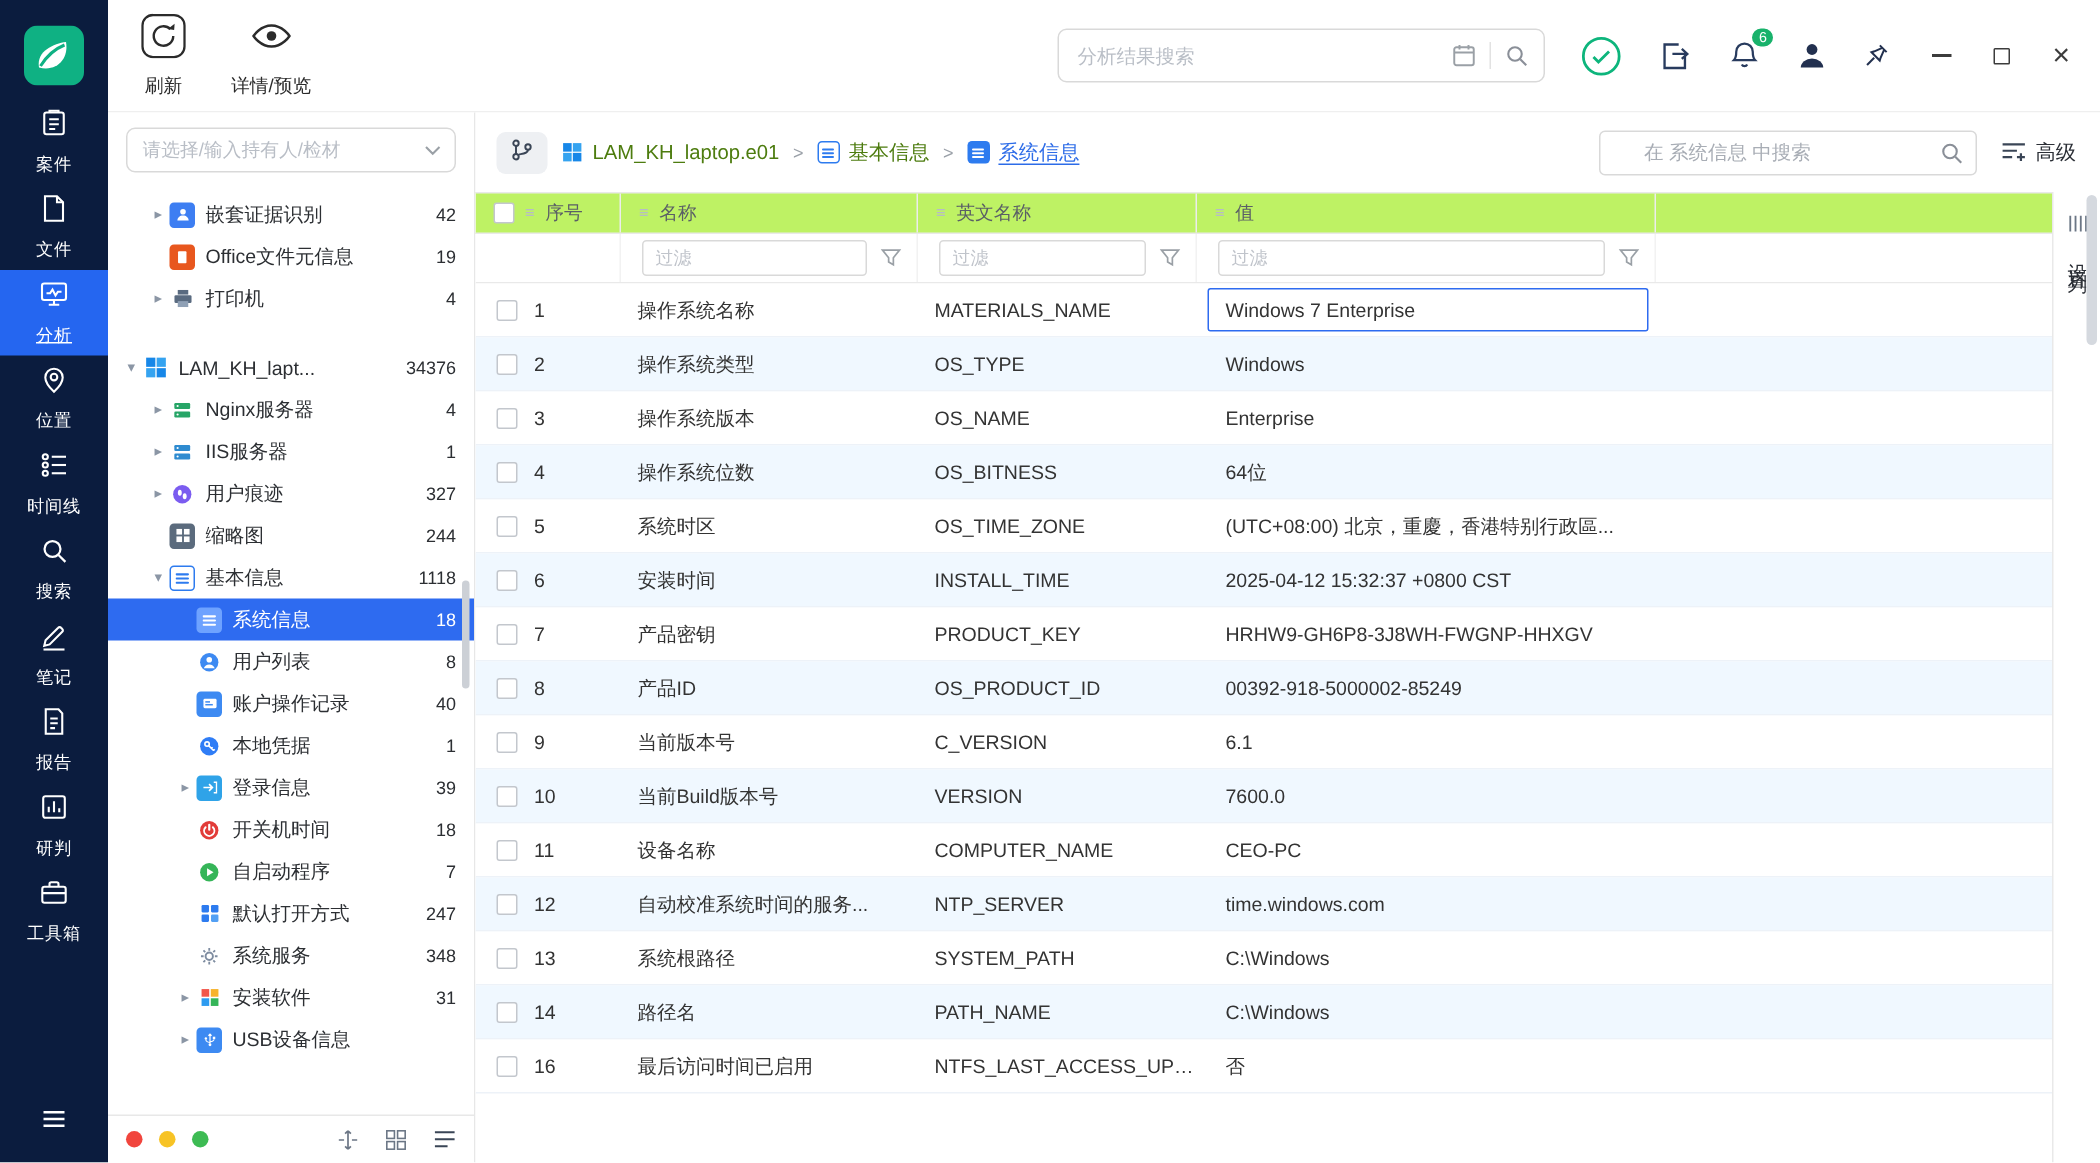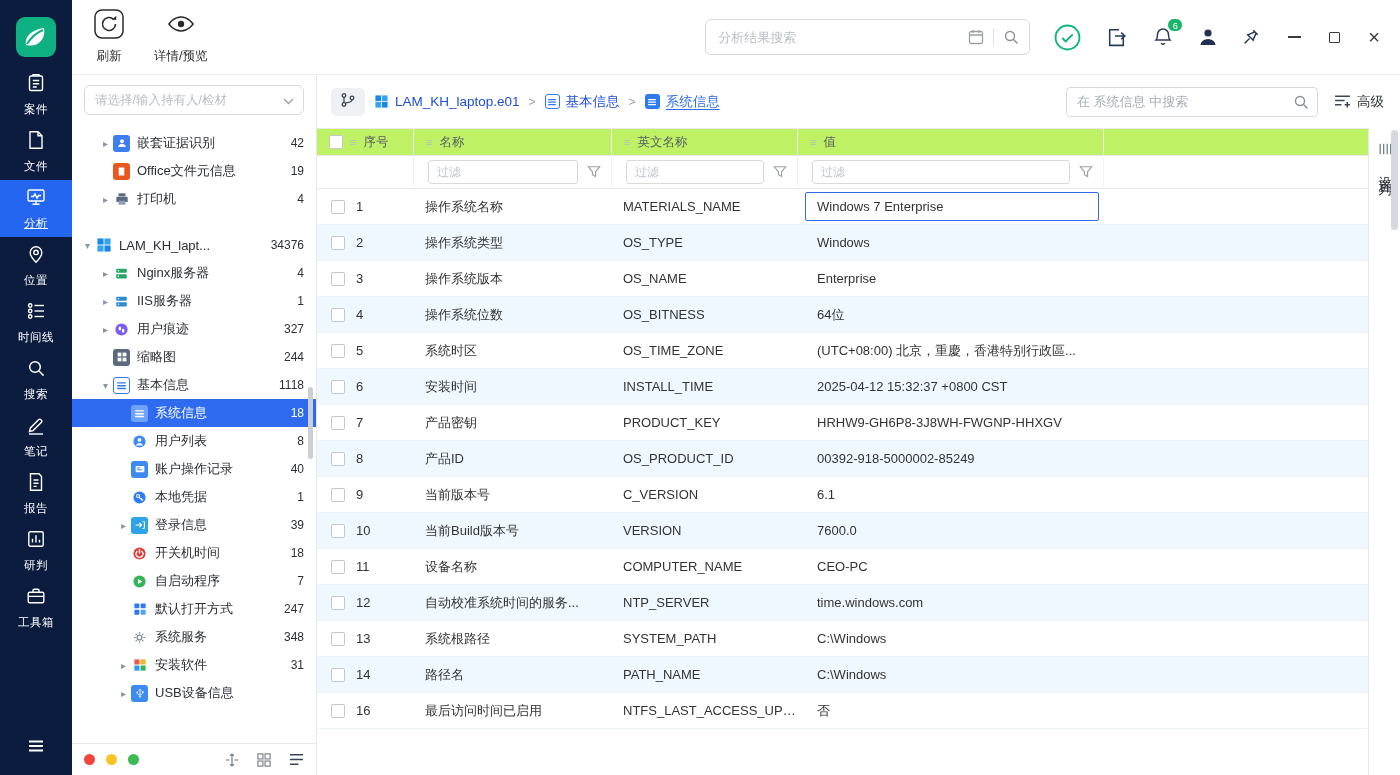--- a/index.html
+++ b/index.html
@@ -58,28 +58,28 @@
   .titem.sel .tc, .titem.sel .tc i { color:#fff; }
   .tree-thumb { position:absolute; right:3px; top:312px; width:5px; height:72px; background:#ccd0d6; border-radius:3px; }
   .tree-footer { height:32px; flex:none; border-top:1px solid #e8e8e8; background:#fff; display:flex; align-items:center; padding:0 12px; gap:11px; position:relative; z-index:2; }
   .dot { width:11px; height:11px; border-radius:50%; flex:none; }
   .foot-icons { margin-left:auto; display:flex; gap:18px; align-items:center; }
 
   
   .work { flex:1; min-width:0; position:relative; background:#fff; }
   .crumb-bar { height:53px; display:flex; align-items:center; padding:0 16px 0 14px; gap:9px; }
   .branch-btn { width:34px; height:28px; border-radius:6px; background:#eef0f3; border:none; display:flex; align-items:center; justify-content:center; cursor:pointer; flex:none; }
-  .crumb { display:flex; align-items:center; gap:6px; font-size:13.5px; color:#1d4ed8; white-space:nowrap; cursor:pointer; }
+  .crumb { display:flex; align-items:center; gap:6px; font-size:13.5px; color:#4d7c0f; white-space:nowrap; cursor:pointer; }
   .crumb-sep { color:#9aa0a8; font-size:12px; }
   .crumb-sep::before { content:">"; }
   .crumb.leaf { color:#2d6ce8; text-decoration:underline; text-underline-offset:3px; }
   .bi { width:15px; height:15px; border-radius:3px; display:flex; align-items:center; justify-content:center; flex:none; }
   .crumb-right { margin-left:auto; display:flex; align-items:center; gap:16px; }
   .local-search { width:252px; height:30px; border:1px solid #d9d9d9; border-radius:4px; display:flex; align-items:center; padding:0 8px 0 10px; gap:6px; }
-  .local-search input { flex:1; min-width:0; border:none; outline:none; font-size:13px; color:#333; }
+  .local-search input { flex:1; min-width:0; border:none; outline:none; font-size:13px; color:#333;margin-left:19px; }
   .local-search input::placeholder { color:#a8adb5; }
   .advanced { display:flex; align-items:center; gap:6px; font-size:13.5px; color:#2b2f36; cursor:pointer; }
 
   .table-wrap { position:absolute; left:0; right:32px; top:53px; bottom:0; overflow:hidden; }
   .thead, .tfilter, .trow { display:grid; grid-template-columns:96px 198px 186px 306px 1fr; align-items:center; }
   .thead { height:28px; border-top:1px solid #e9e9e9; border-bottom:1px solid #e9e9e9; color:#5a5f66; font-size:12.5px; background:#bef264; }
   .th { display:flex; align-items:center; gap:7px; padding-left:12px; height:100%; }
   .th + .th { border-left:1px solid #ececec; }
   .drag { color:#b6bcc6; font-size:11px; }
   .drag::before { content:"≡"; }

